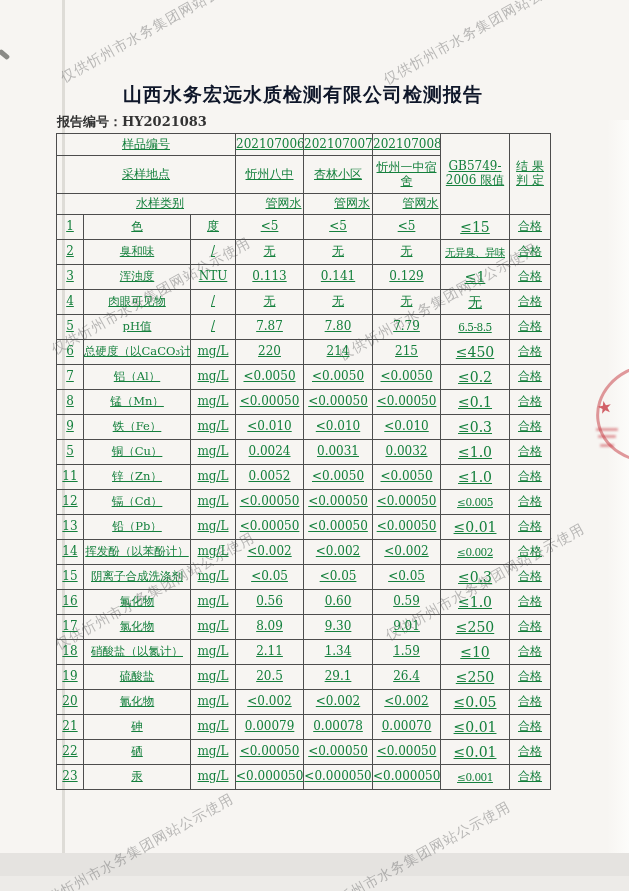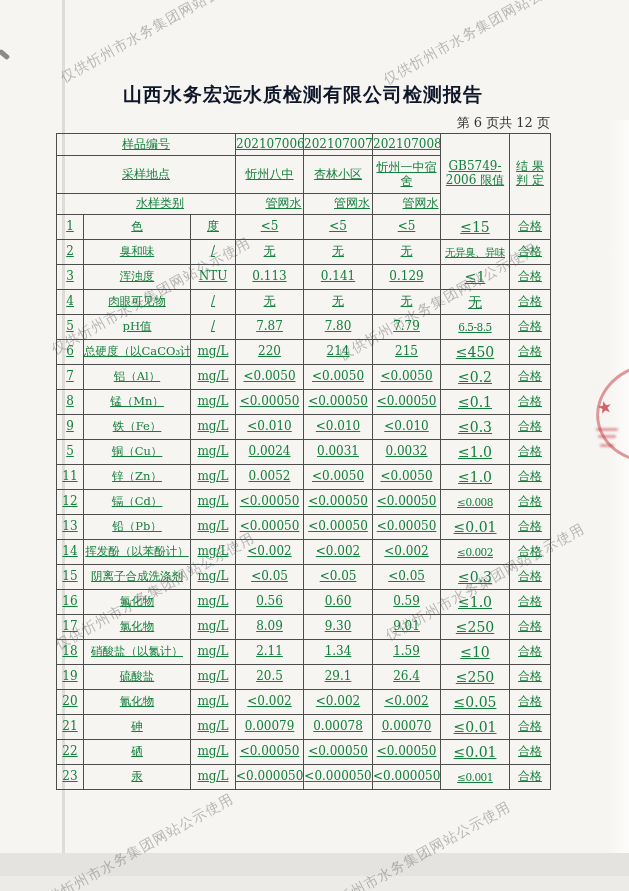--- a/index.html
+++ b/index.html
@@ -83,21 +83,21 @@
   <div class="wm" style="left:62px;top:70px">仅供忻州市水务集团网站公示使用</div>
   <div class="wm" style="left:385px;top:72px">仅供忻州市水务集团网站公示使用</div>
   <div class="wm" style="left:53px;top:342px">仅供忻州市水务集团网站公示使用</div>
   <div class="wm" style="left:340px;top:348px">仅供忻州市水务集团网站公示使用</div>
   <div class="wm" style="left:57px;top:637px">仅供忻州市水务集团网站公示使用</div>
   <div class="wm" style="left:387px;top:628px">仅供忻州市水务集团网站公示使用</div>
   <div class="wm" style="left:36px;top:898px">仅供忻州市水务集团网站公示使用</div>
   <div class="wm" style="left:313px;top:906px">仅供忻州市水务集团网站公示使用</div>
 
   <div class="title">山西水务宏远水质检测有限公司检测报告</div>
-  <div class="page-info">第 6 页共 12 页</div>
+  <div class="report-no">报告编号：HY2021083</div>
 
   <table class="report">
     <colgroup>
       <col style="width:27px">
         <col style="width:107px">
         <col style="width:45px">
       <col style="width:68px">
         <col style="width:69px">
         <col style="width:68px">
       <col style="width:69px">
@@ -240,21 +240,21 @@
           <td class="limit">≤1.0</td>
           <td>合格</td>
         </tr>
         <tr class="body-row">
           <td>12</td>
           <td class="name">镉（Cd）</td>
           <td>mg/L</td>
           <td>&lt;0.00050</td>
           <td>&lt;0.00050</td>
           <td>&lt;0.00050</td>
-          <td class="limit tiny">≤0.008</td>
+          <td class="limit tiny">≤0.005</td>
           <td>合格</td>
         </tr>
         <tr class="body-row">
           <td>13</td>
           <td class="name">铅（Pb）</td>
           <td>mg/L</td>
           <td>&lt;0.00050</td>
           <td>&lt;0.00050</td>
           <td>&lt;0.00050</td>
           <td class="limit">≤0.01</td>

